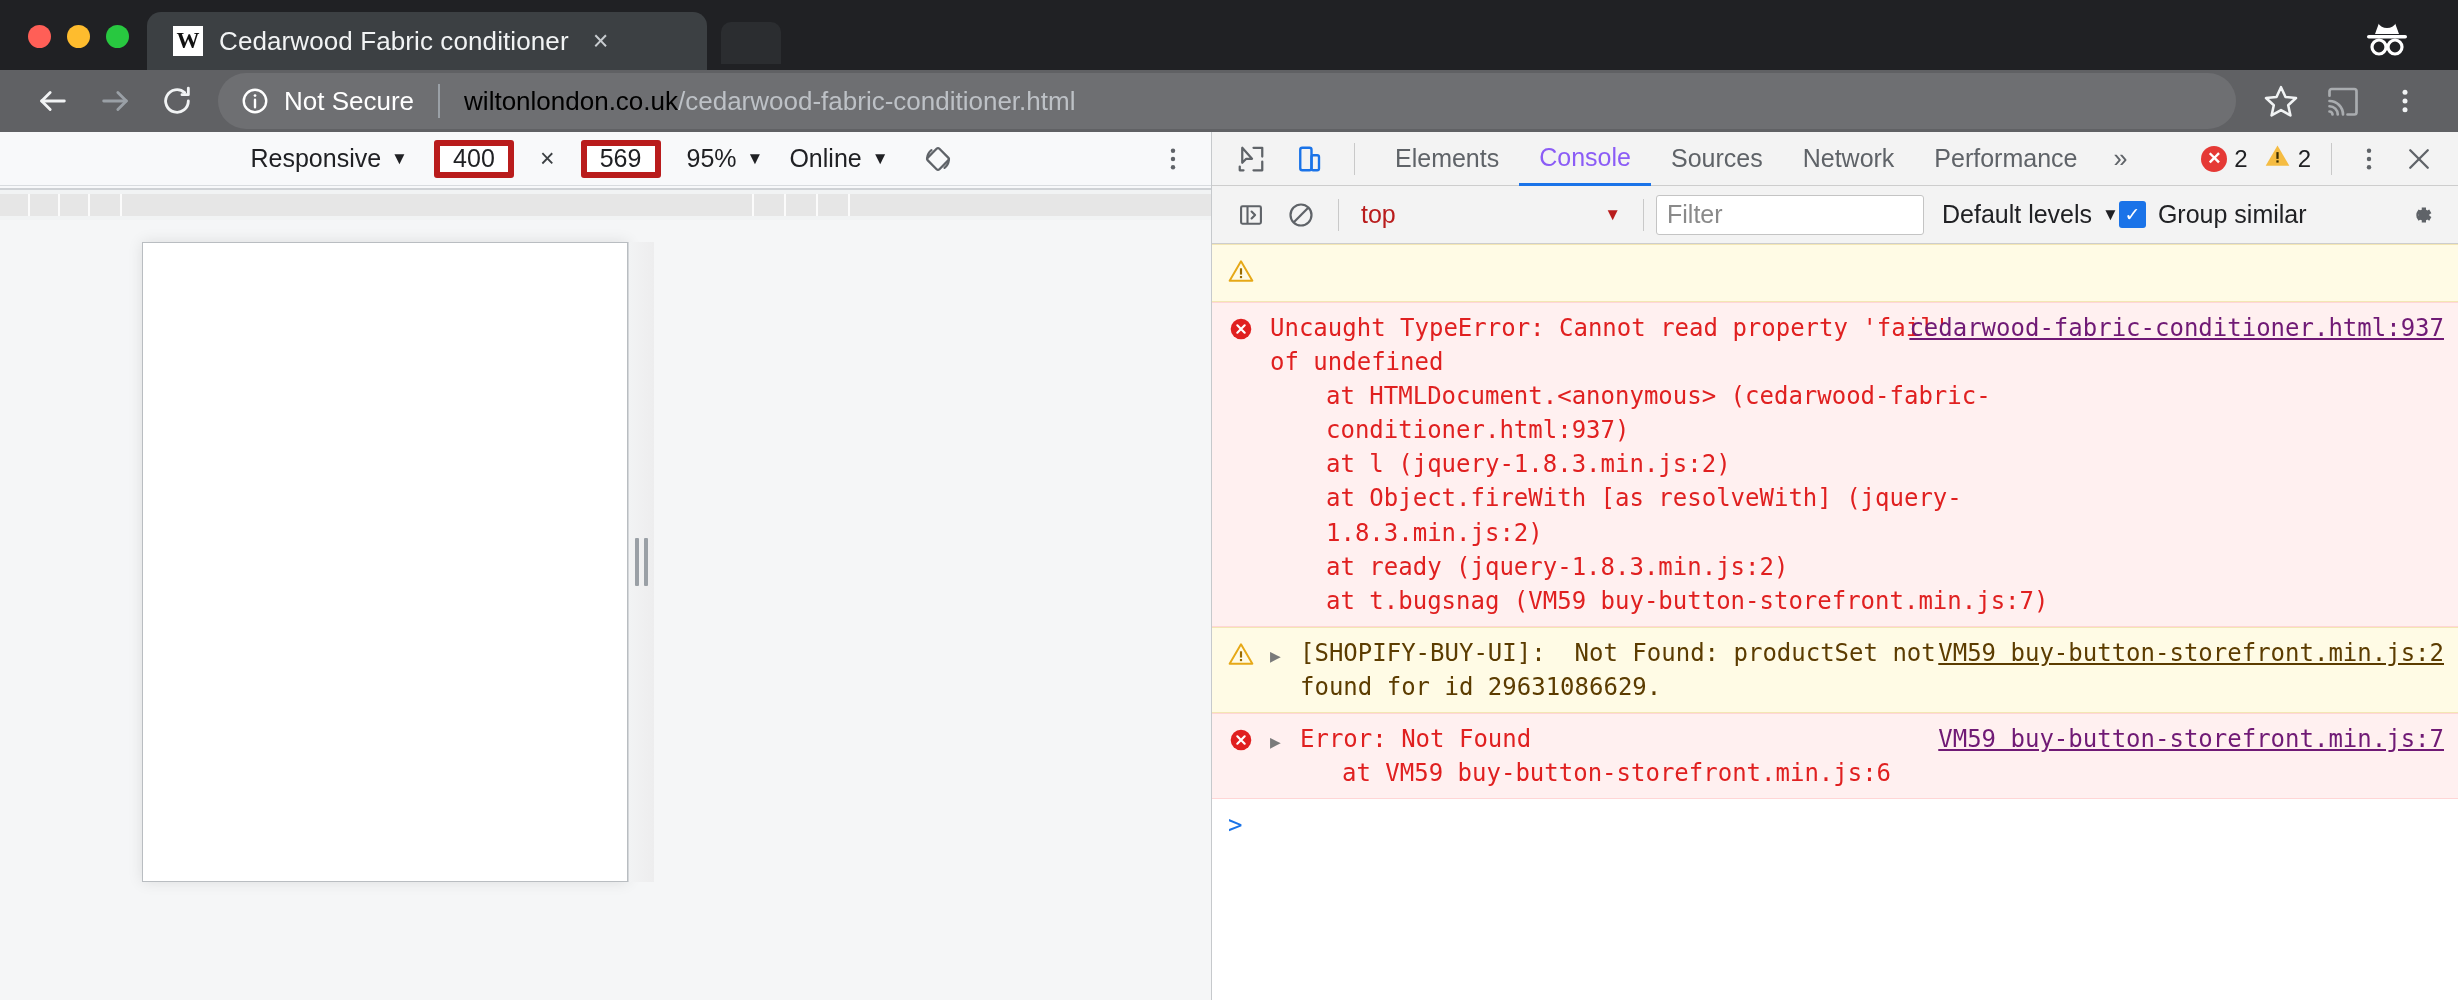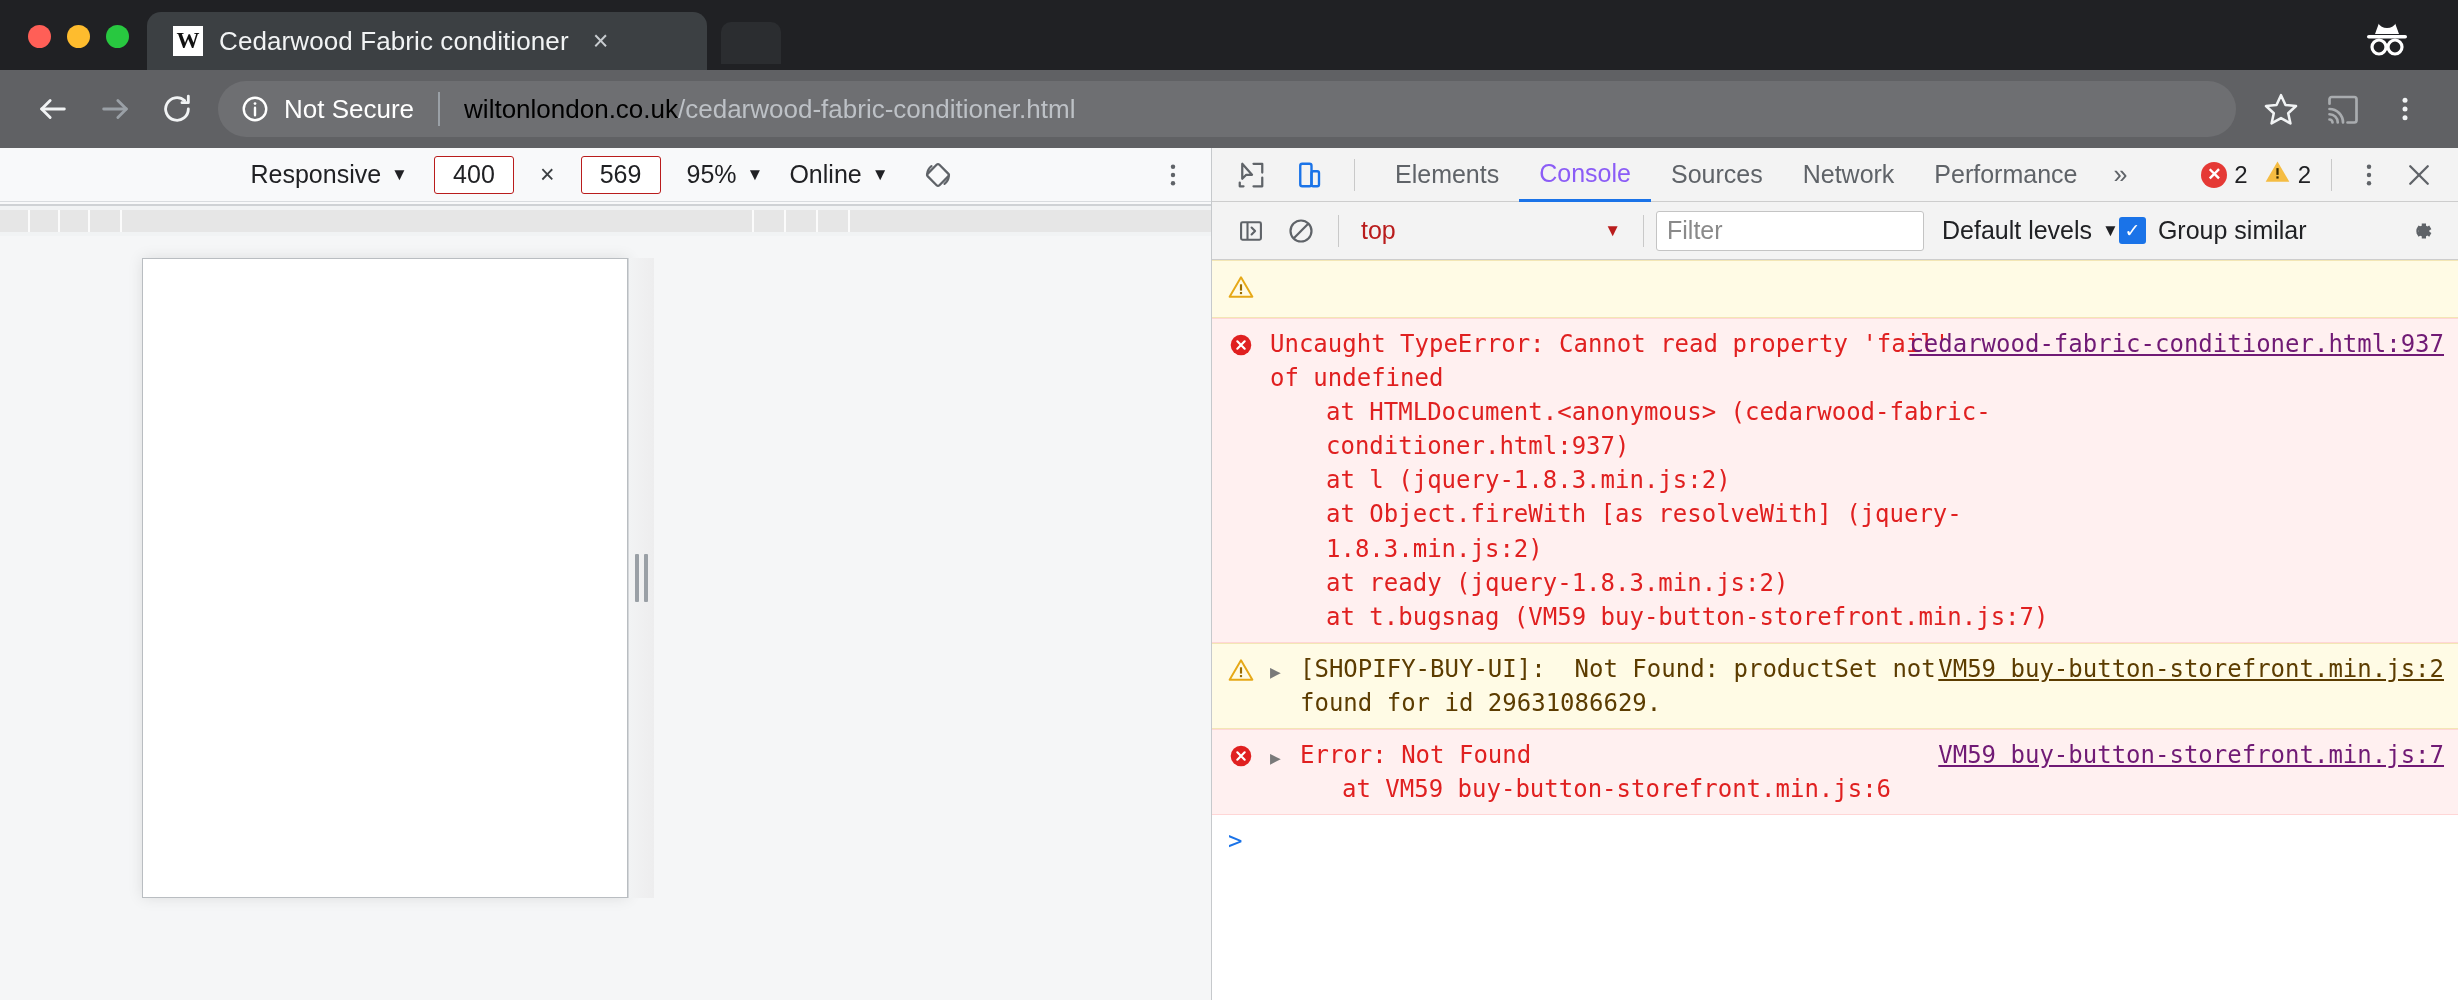--- a/index.html
+++ b/index.html
@@ -46,21 +46,21 @@
     background: #2b2d30; border-top-left-radius: 10px; border-top-right-radius: 10px;
   }
   .incognito-badge {
     position: absolute; right: 34px; top: 14px;
     width: 74px; height: 46px;
     display: flex; align-items: center; justify-content: center;
   }
 
   
   .toolbar {
-    height: 78px; background: #606164;
+    height: 62px; background: #606164;
     display: flex; align-items: center; gap: 0; padding: 16px 22px;
   }
   .navbtn {
     width: 62px; height: 62px; display: flex; align-items: center; justify-content: center;
     color: #f1f3f4; flex: none;
   }
   .navbtn.disabled { color: #9aa0a6; }
   .omnibox {
     flex: 1 1 auto; height: 56px; margin: 0 14px 0 10px;
     background: #6e6f72; border-radius: 28px;
@@ -87,21 +87,21 @@
              background: #fdba74; border-right: 1px solid #c6c9cc; }
   .devtoolbar {
     height: 54px; background: #f8f9fa; border-bottom: 1px solid #d9dcdf;
     display: flex; align-items: center; justify-content: center; gap: 0;
     position: relative; padding: 0 16px;
   }
   .dev-inner { display: flex; align-items: center; gap: 26px; }
   .dev-select { font-size: 25px; color: #202124; display: flex; align-items: center; gap: 10px; }
   .caret { font-size: 17px; line-height: 1; }
   .dimbox {
-    width: 80px; height: 38px; border: 1px solid #b91c1c; background: #fff;
+    width: 80px; height: 38px; border: 6px solid #b91c1c; background: #fff;
     border-radius: 3px; display: flex; align-items: center; justify-content: center;
     font-size: 25px; color: #202124;
   }
   .times { font-size: 25px; color: #3c4043; }
   .rotate-btn { width: 46px; height: 46px; display: flex; align-items: center; justify-content: center; }
   .dev-kebab { position: absolute; right: 24px; top: 0; height: 54px;
                display: flex; align-items: center; }
 
   .ruler { height: 30px; background: #f1f3f4; position: relative; }
   .ruler .rtrack { position: absolute; left: 0; right: 0; top: 4px; height: 22px;

